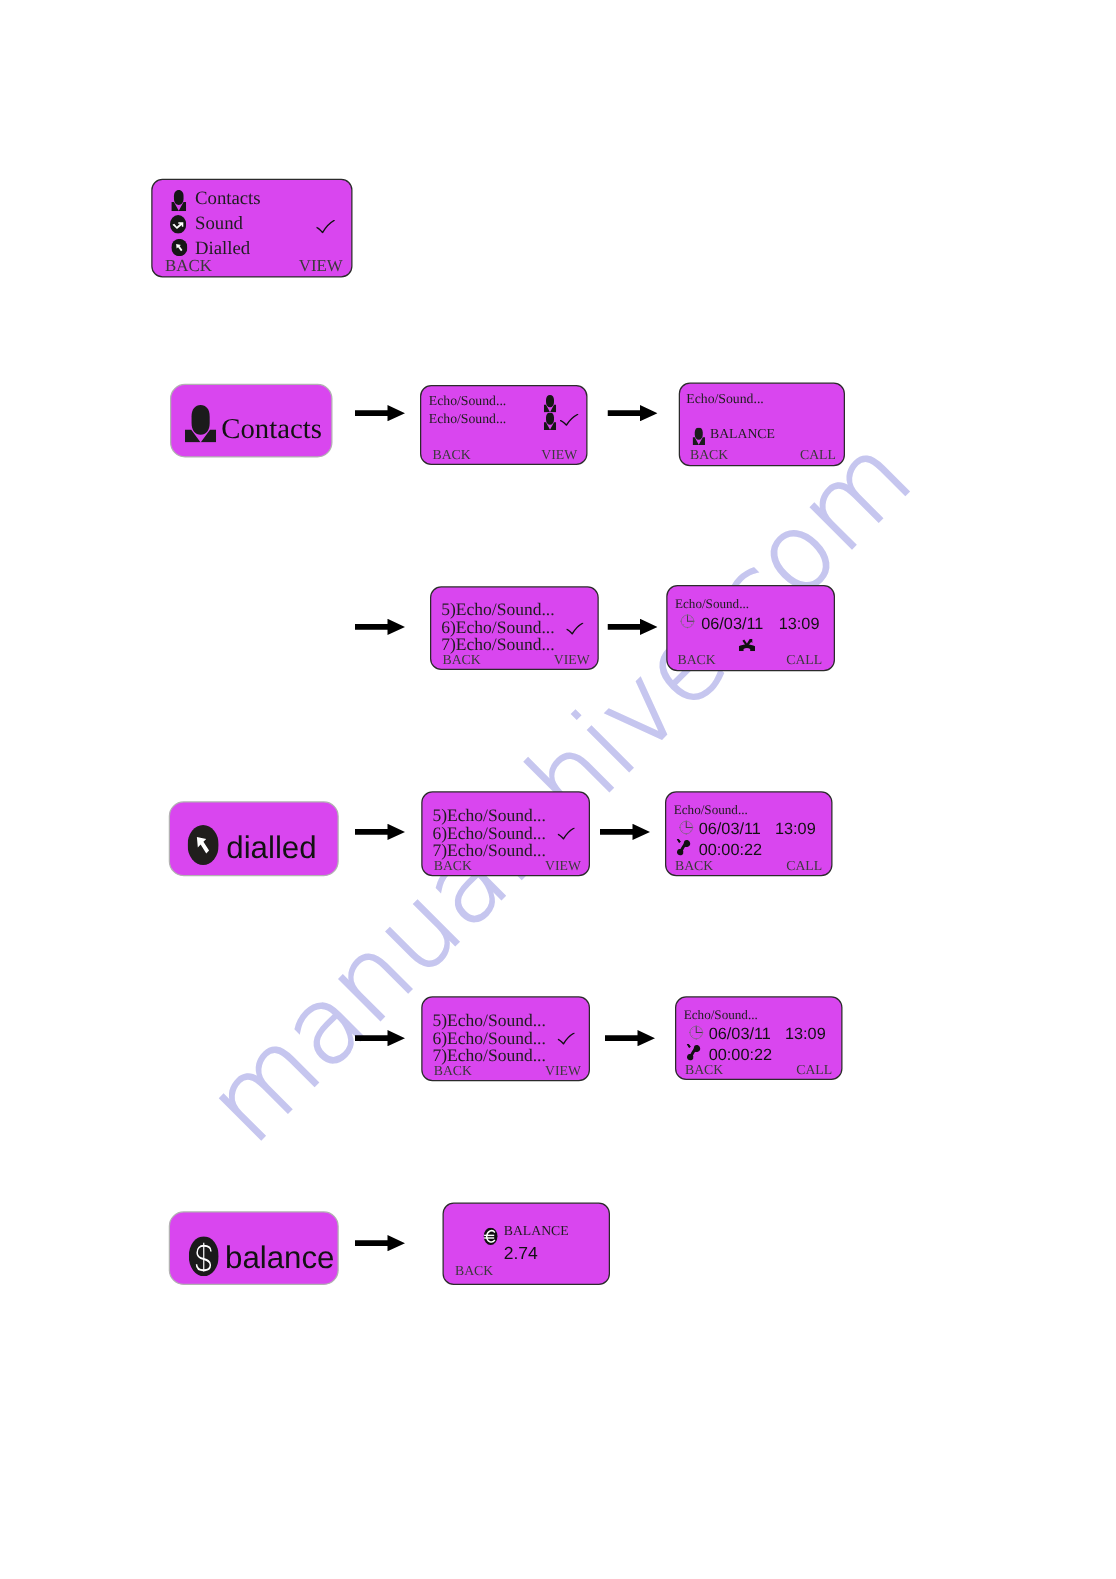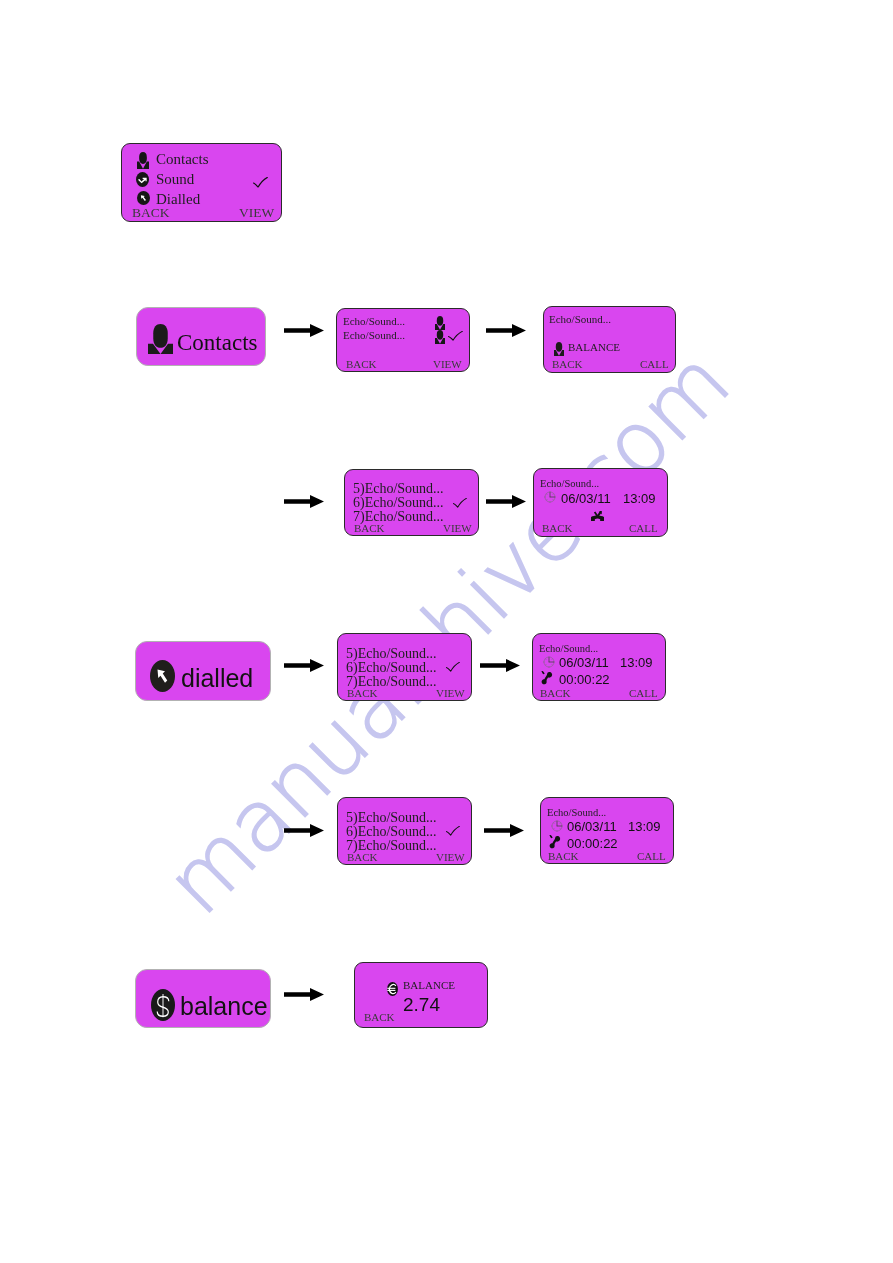--- a/index.html
+++ b/index.html
@@ -328,16 +328,16 @@
     <path d="M0 4.2 H26 V0 L40 6.5 L26 13 V8.8 H0 Z" fill="#000"></path>
     </svg>
 
   <div class="box lcd" style="left:354px;top:962px;width:134px;height:66px;">
     <span class="icn" style="left:31px;top:19px;width:13px;height:14px;color:#111;">
       <svg viewBox="0 0 100 100" width="13" height="14" preserveAspectRatio="none" style="display:block">
           <use href="#sym-euro"></use>
         </svg>
       </span>
     <span class="scr-text" style="left:48px;top:16px;font-size:11px;">BALANCE</span>
-    <span class="scr-mono" style="left:48px;top:31px;font-size:19px;">2.74</span>
+    <span class="scr-mono" style="left:48px;top:31px;font-size:14px;">2.74</span>
     <span class="soft" style="left:9px;top:48px;font-size:11px;">BACK</span>
   </div>
 </div>
 
 </body></html>

